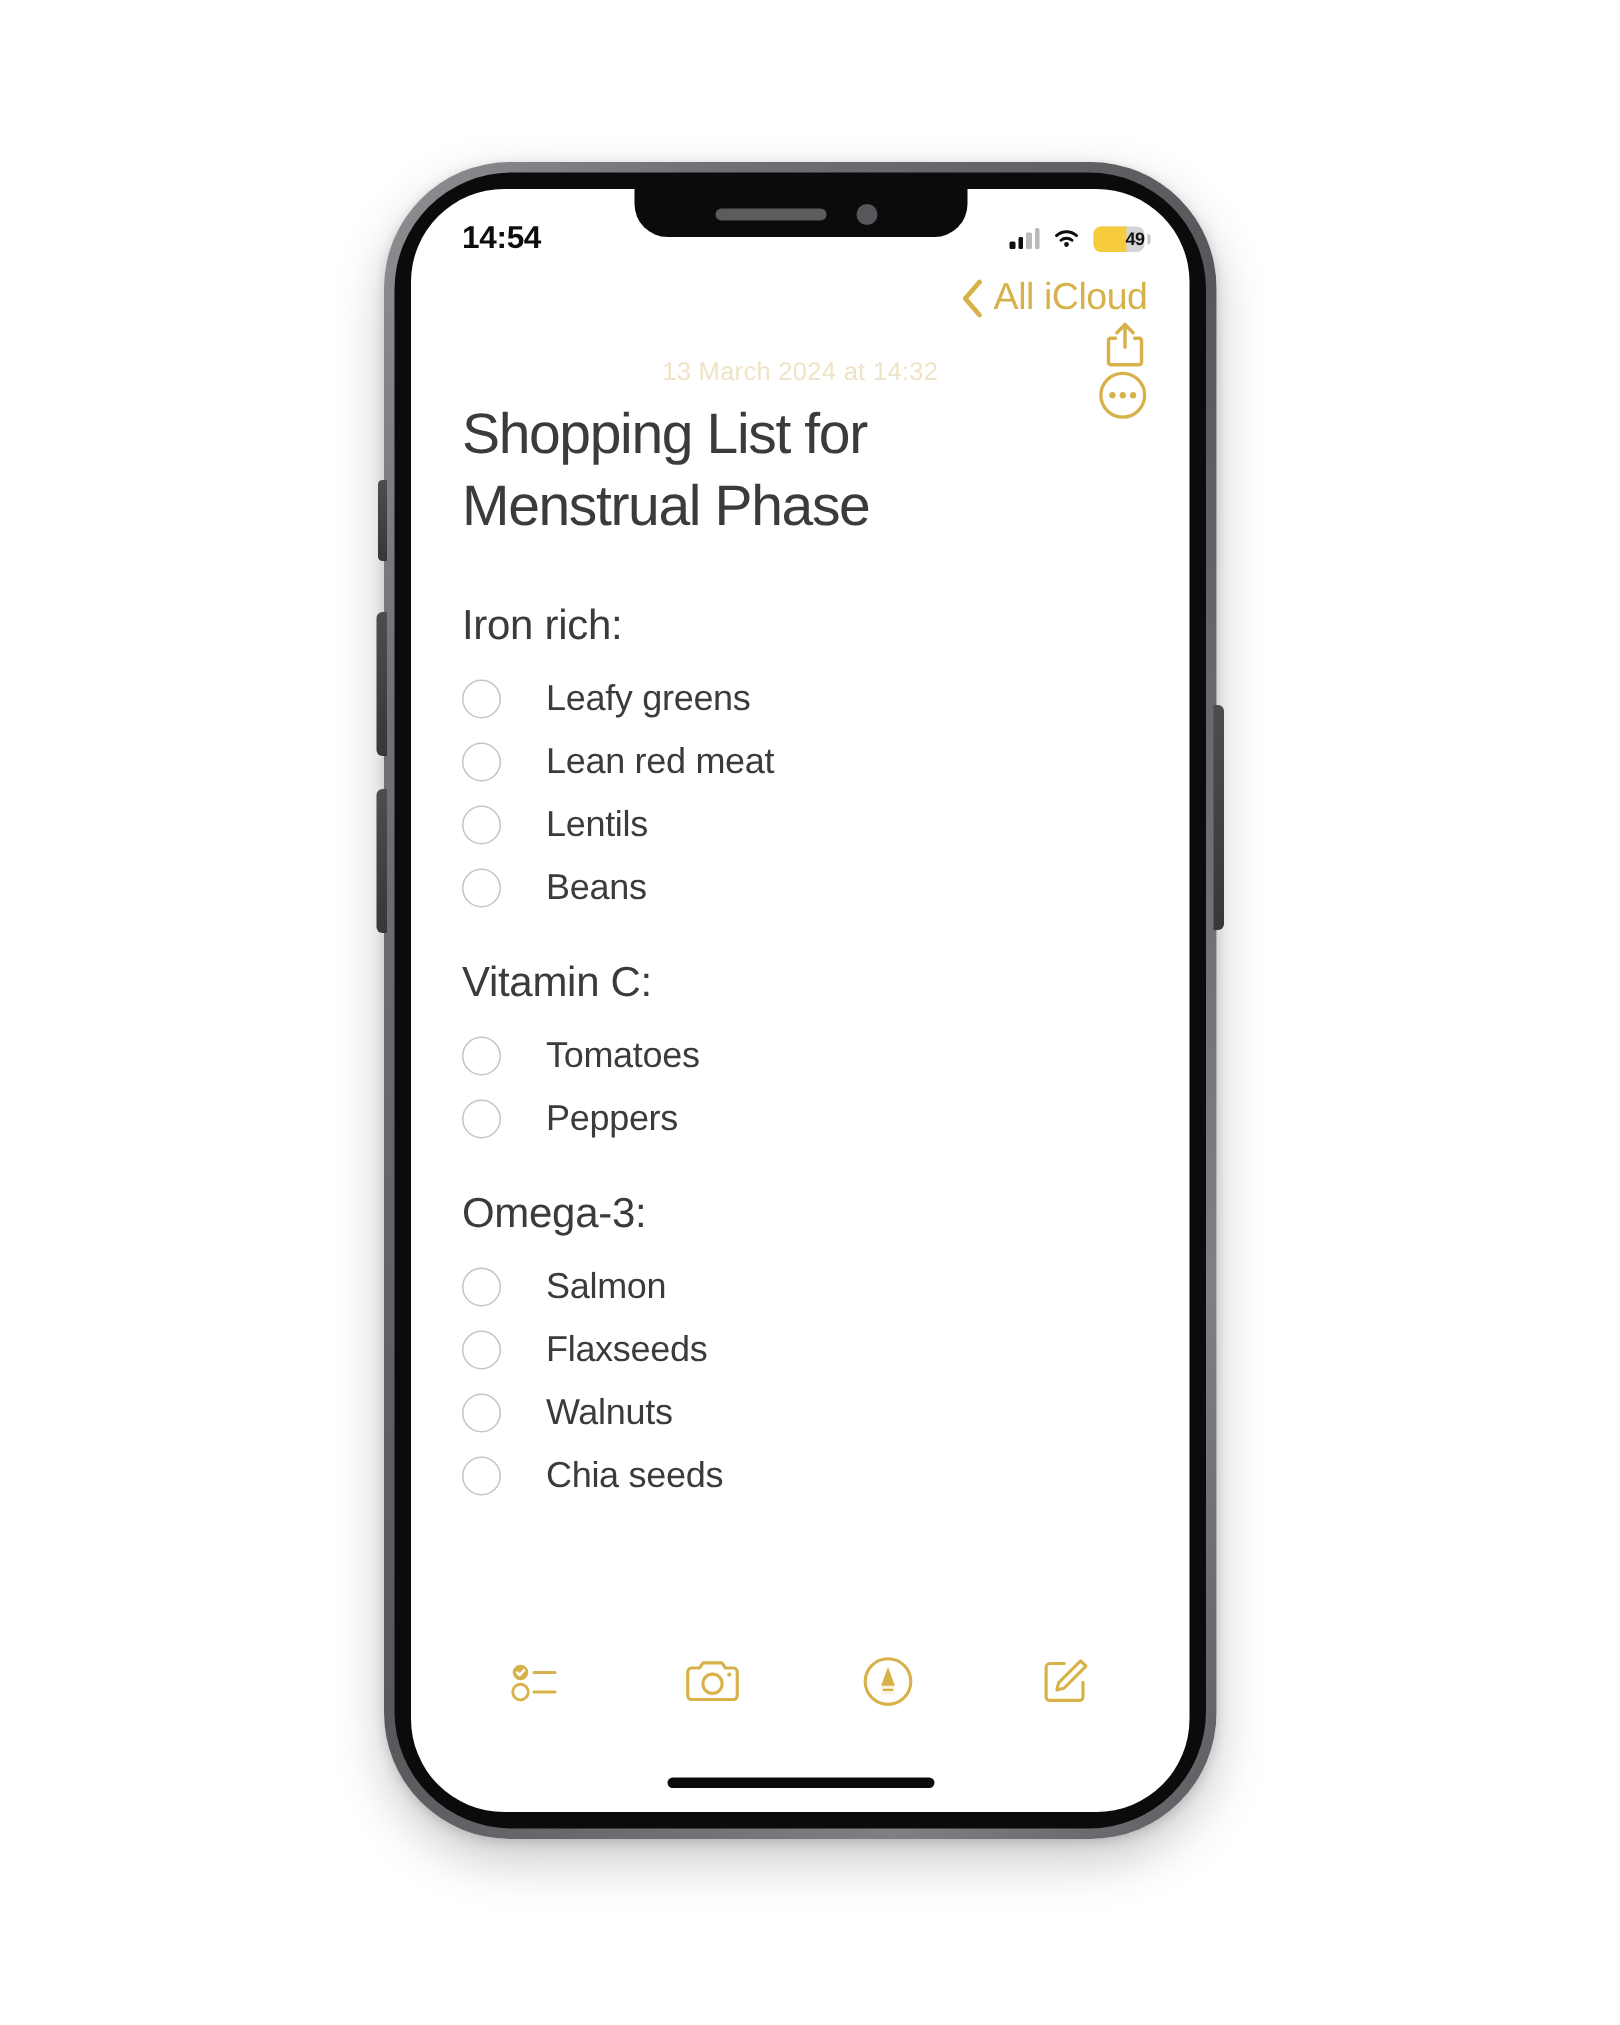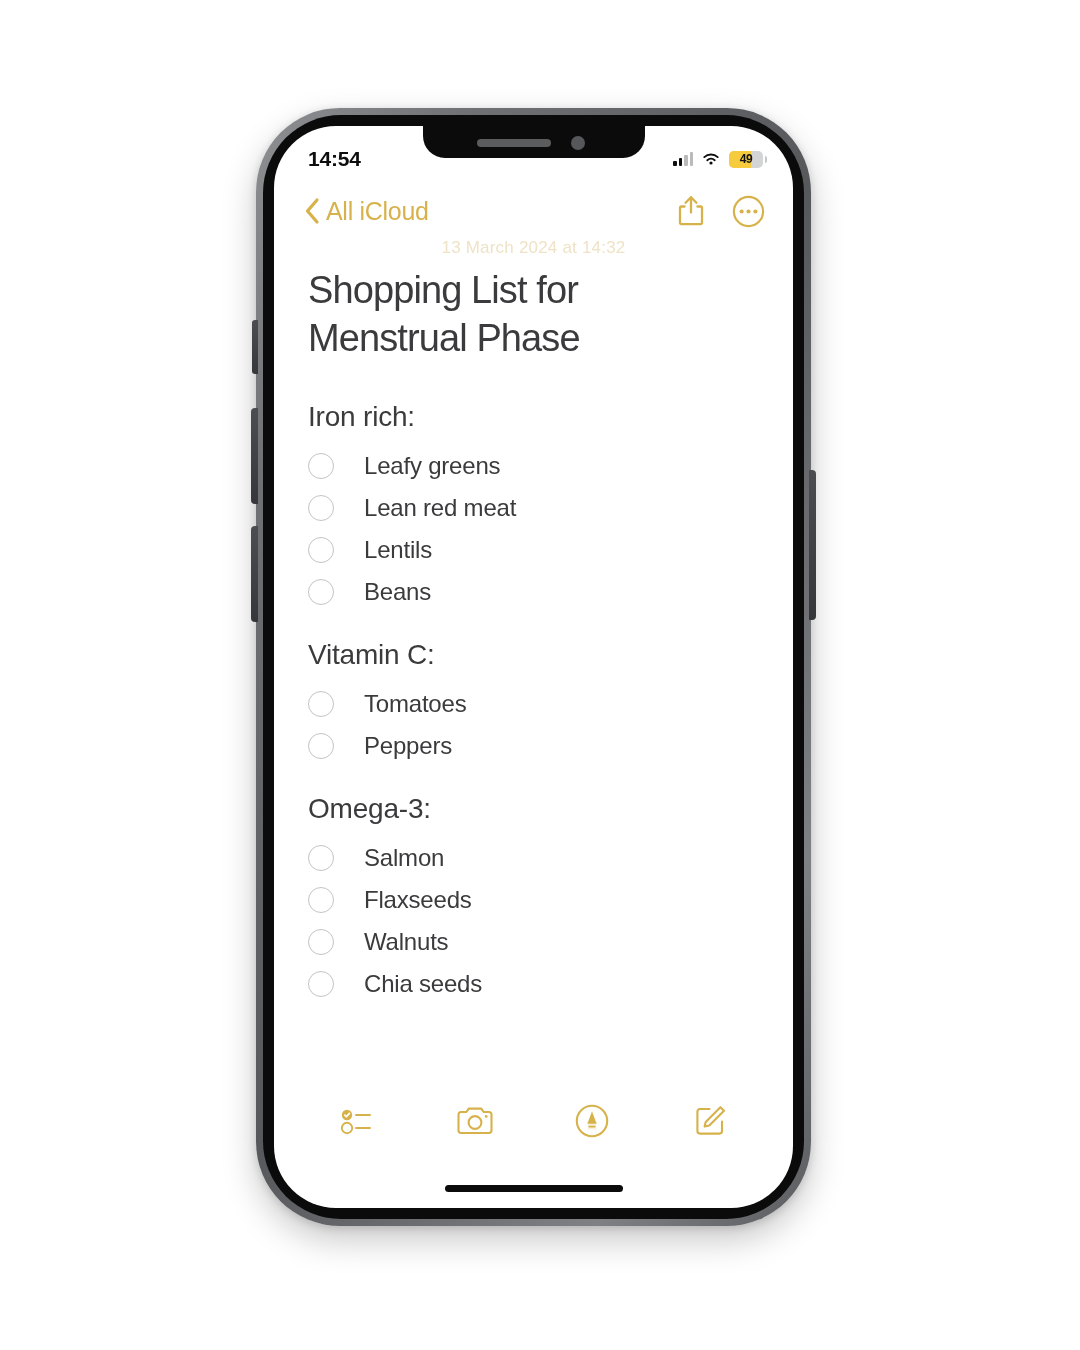--- a/index.html
+++ b/index.html
@@ -139,42 +139,43 @@
     border-radius: 5px 0 0 5px;
     background: #f6cb3e;
   }
   #battery-level {
     position: relative;
     z-index: 2;
     font-size: 12px;
     font-weight: bold;
     color: #111;
     width: 100%;
-    text-align: center;
+    text-align: right;
     line-height: 17px;
     letter-spacing: -0.3px;
   }
   #battery-cap {
     position: absolute;
     right: -4px; top: 5px;
     width: 2.5px; height: 7px;
     background: #c5c6c8;
     border-radius: 0 2px 2px 0;
   }
 
   
   #nav-bar {
     position: absolute;
     left: 0; right: 0;
     top: 58px;
     height: 54px;
     display: flex;
-    align-items: center;
+    align-items: flex-end;
     padding: 0 28px 0 30px;
     z-index: 20;
+    flex-direction: column;
   }
   #back-button {
     display: flex;
     align-items: center;
     gap: 6px;
     color: #d7b24a;
     cursor: pointer;
   }
   #back-chevron { display: block; }
   #back-label {

